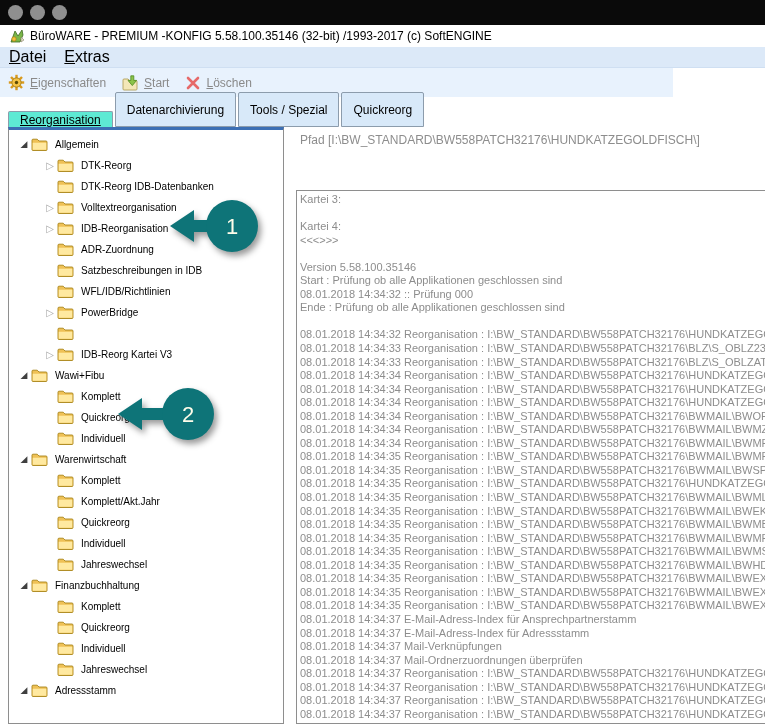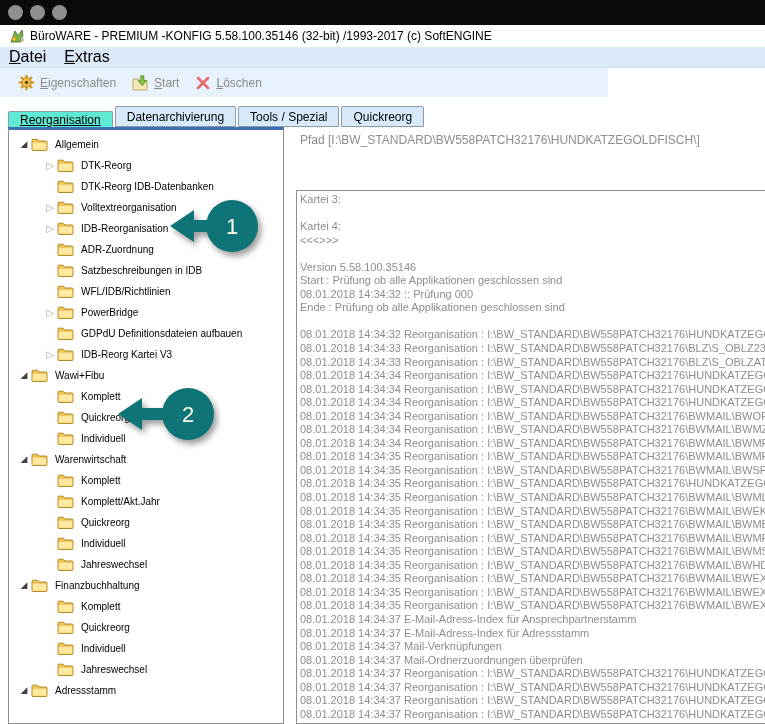--- a/index.html
+++ b/index.html
@@ -16,31 +16,31 @@
   .titlebar .app-icon{width:17px;height:16px;margin-right:4px;flex:none;}
   .title-text{font-size:12px;color:#000;white-space:nowrap;}
 
   
   .menubar{position:absolute;left:0;top:47px;width:765px;height:21px;background:#dce9f8;
            display:flex;align-items:center;border-bottom:1px solid #cfdff2;box-sizing:border-box;}
   .menu-item{font-size:16px;color:#000;padding:0 9px;cursor:default;}
   .mn::first-letter{text-decoration:underline;}
 
   
-  .toolbar{position:absolute;left:0;top:68px;width:608px;height:29px;background:#e8f2fd;
-           display:flex;align-items:center;padding-left:18px;box-sizing:border-box;}
+  .toolbar{position:absolute;left:0;top:68px;width:673px;height:29px;background:#e8f2fd;
+           display:flex;align-items:center;padding-left:8px;box-sizing:border-box;}
   .tb-btn{display:flex;align-items:center;margin-right:16px;color:#8a8a8a;font-size:12px;}
   .tb-btn svg{margin-right:5px;}
 
   
   .tabbar{position:absolute;left:8px;top:103px;display:flex;align-items:flex-end;height:24px;z-index:2;}
   .tab{font-size:12px;color:#000;padding:0 11px;display:flex;align-items:center;
        border:1px solid #8c9cac;border-radius:2px 2px 0 0;margin-right:2px;box-sizing:border-box;}
   .tab.active{background:#5eead4;height:16px;border-bottom:none;position:relative;z-index:3;text-decoration:underline;}
-  .tab.inactive{background:#d8e9f9;height:21px;}
+  .tab.inactive{background:#d8e9f9;height:35px;}
 
   
   .tree-panel{position:absolute;left:8px;top:127px;width:276px;height:597px;background:#ffffff;
               border:1px solid #8e8e8e;border-top:3px solid #3c6fb4;box-sizing:border-box;
               padding-top:4px;overflow:hidden;}
   .tree-row{display:flex;align-items:center;height:21px;}
   .tree-row.d0{padding-left:8px;}
   .tree-row.d1{padding-left:34px;}
   .expander{width:14px;flex:none;text-align:center;font-size:9px;color:#3f3f3f;
             font-family:"DejaVu Sans",sans-serif;line-height:1;}
@@ -216,21 +216,20 @@
         <span class="tree-label">PowerBridge</span>
       </div>
       <div class="tree-row d1">
         <span class="expander"></span>
         <span class="folder">
           <svg width="17" height="13" viewBox="0 0 17 13">
     <path d="M1 11.5 V2.2 Q1 1.2 2 1.2 H6.2 L8 3 H15 Q16 3 16 4 V11.5 Q16 12.5 15 12.5 H2 Q1 12.5 1 11.5 Z" fill="#efc156" stroke="#a88519" stroke-width="0.9"></path>
     <path d="M1.7 4.7 H15.3 V11.3 Q15.3 11.8 14.8 11.8 H2.2 Q1.7 11.8 1.7 11.3 Z" fill="#ffe9a0"></path>
   </svg>
         </span>
-        <span class="tree-label">GDPdU Definitionsdateien aufbauen</span>
       </div>
       <div class="tree-row d1">
         <span class="expander collapsed">▷</span>
         <span class="folder">
           <svg width="17" height="13" viewBox="0 0 17 13">
     <path d="M1 11.5 V2.2 Q1 1.2 2 1.2 H6.2 L8 3 H15 Q16 3 16 4 V11.5 Q16 12.5 15 12.5 H2 Q1 12.5 1 11.5 Z" fill="#efc156" stroke="#a88519" stroke-width="0.9"></path>
     <path d="M1.7 4.7 H15.3 V11.3 Q15.3 11.8 14.8 11.8 H2.2 Q1.7 11.8 1.7 11.3 Z" fill="#ffe9a0"></path>
   </svg>
         </span>
         <span class="tree-label">IDB-Reorg Kartei V3</span>

